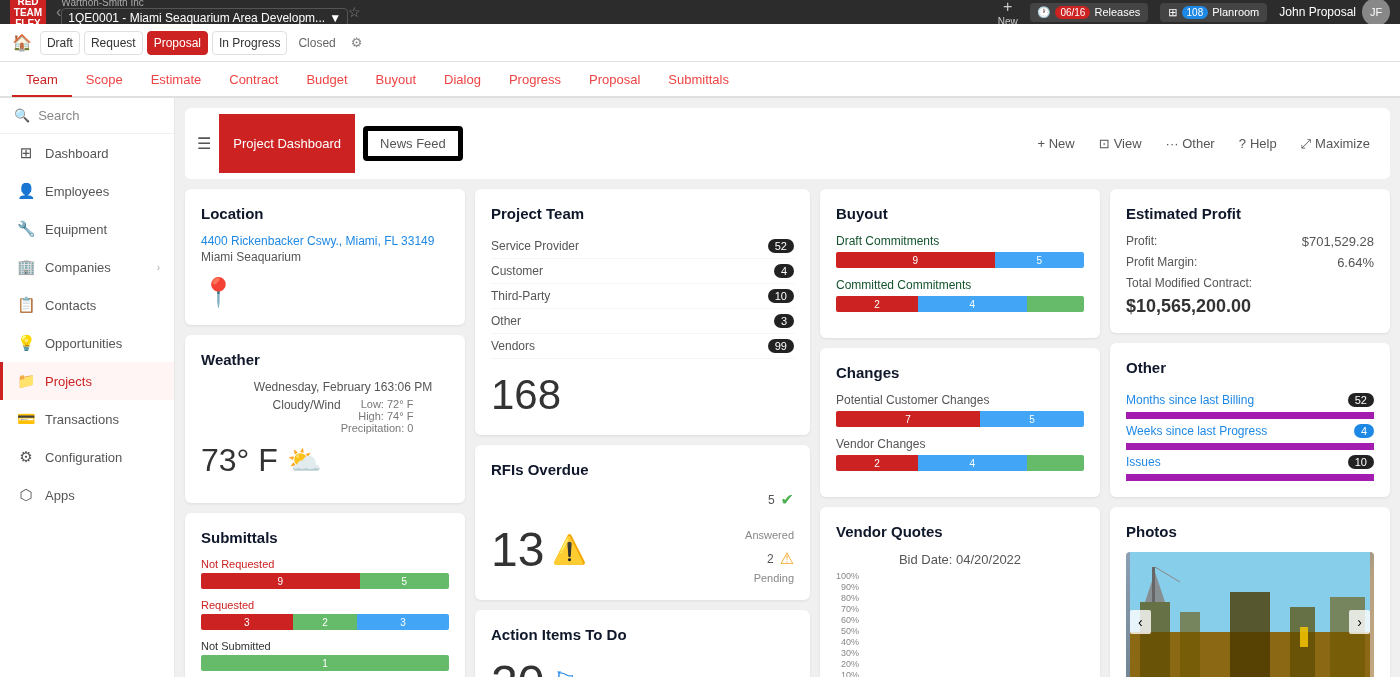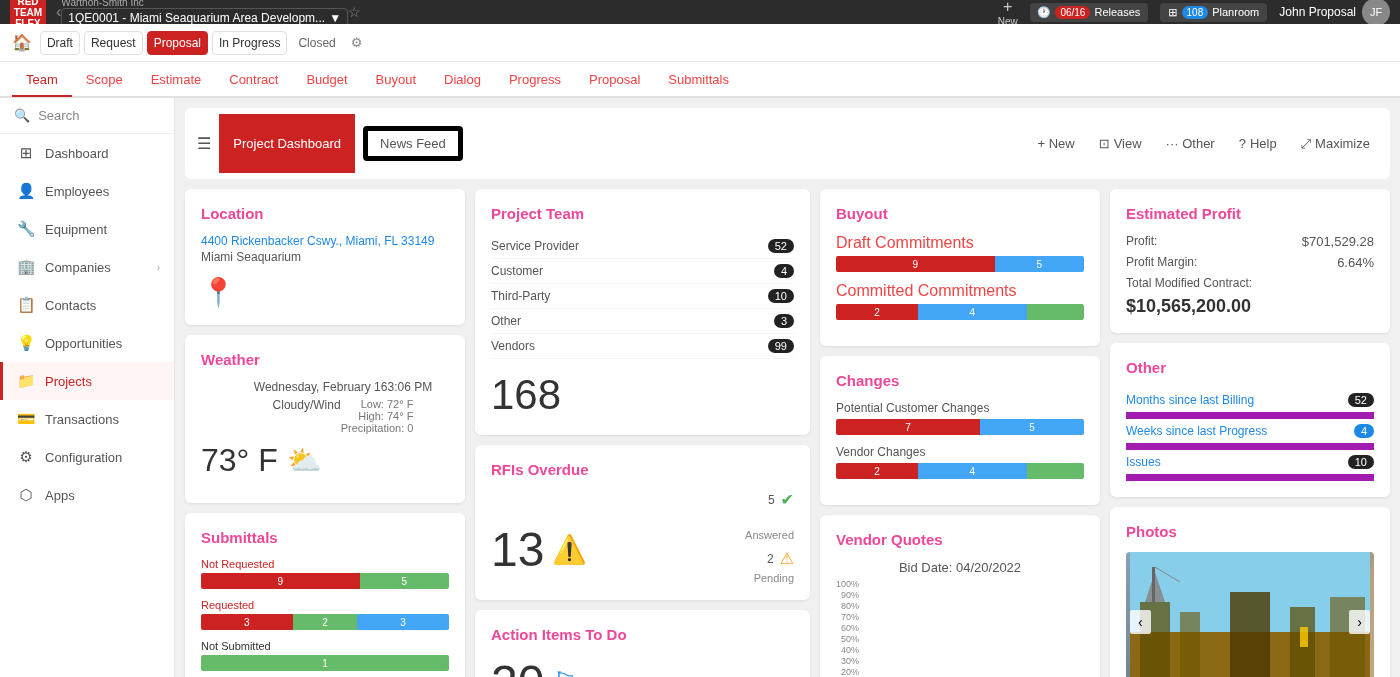--- a/index.html
+++ b/index.html
@@ -53,40 +53,40 @@
 
     
     .toolbar { background: #fff; border-radius: 6px; padding: 6px 12px; display: flex; align-items: center; gap: 8px; margin-bottom: 10px; }
     .toolbar-btn-primary { background: #cc2222; color: white; border: none; border-radius: 0; padding: 22px 14px; font-size: 13px; cursor: pointer; font-weight: 500; }
     .toolbar-btn { background: transparent; color: #555; border: 5px solid #000000; border-radius: 4px; padding: 5px 12px; font-size: 13px; cursor: pointer; }
     .toolbar-right { margin-left: auto; display: flex; align-items: center; gap: 8px; }
     .toolbar-action { display: flex; align-items: center; gap: 4px; color: #555; font-size: 13px; cursor: pointer; padding: 4px 8px; }
 
     
     .card { background: #fff; border-radius: 6px; padding: 16px; box-shadow: 0 1px 3px rgba(0,0,0,0.08); }
-    .card-title { font-size: 15px; font-weight: 600; color: #ec4899; margin-bottom: 12px; }
+    .card-title { font-size: 15px; font-weight: 600; color: #0f172a; margin-bottom: 12px; }
 
     
     .location-address { color: #1e88e5; font-size: 12px; margin-bottom: 2px; cursor: pointer; }
     .location-name { color: #555; font-size: 12px; margin-bottom: 12px; }
     .map-pin { font-size: 28px; color: #555; margin-top: 8px; }
 
     
     .weather-row { display: flex; justify-content: center; font-size: 12px; color: #555; margin-bottom: 4px; margin-left: 36px; }
     .weather-temp { font-size: 32px; font-weight: 300; color: #333; display: flex; align-items: center; gap: 10px; margin: 8px 0; }
     .weather-icon { font-size: 28px; }
     .weather-details { font-size: 11px; color: #777; text-align: right; }
 
     
     .team-total { font-size: 42px; font-weight: 300; color: #333; margin-top: 12px; }
     .team-row { display: flex; justify-content: space-between; align-items: center; padding: 5px 0; border-bottom: 1px solid #f5f5f5; font-size: 12px; color: #555; }
     .team-count { background: #222; color: white; border-radius: 10px; padding: 1px 7px; font-size: 11px; }
 
     
-    .buyout-label { font-size: 16px; color: #ef4444; margin-bottom: 4px; cursor: pointer; }
+    .buyout-label { font-size: 12px; color: #14532d; margin-bottom: 4px; cursor: pointer; }
     .bar-container { position: relative; display: flex; height: 16px; border-radius: 2px; overflow: hidden; width: 100%; margin-bottom: 10px; }
 
     
     .profit-row { display: flex; justify-content: space-between; font-size: 12px; color: #555; margin-bottom: 6px; }
     .profit-amount { font-size: 13px; font-weight: 500; }
     .profit-total { font-size: 18px; font-weight: 700; color: #333; margin-top: 4px; }
 
     
     .submittal-label { font-size: 11px; margin-bottom: 3px; margin-top: 8px; }
     .label-red { color: #cc2222; }

